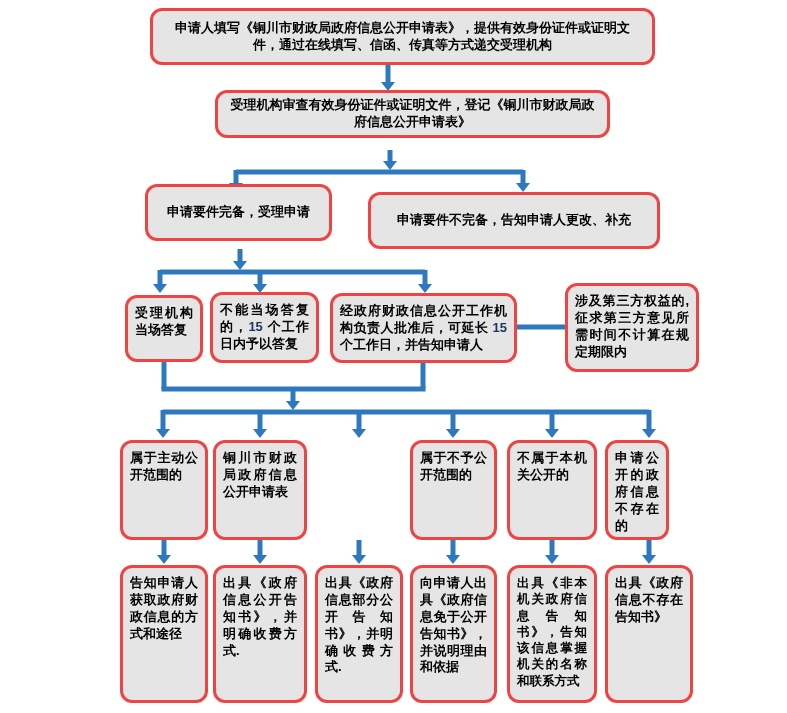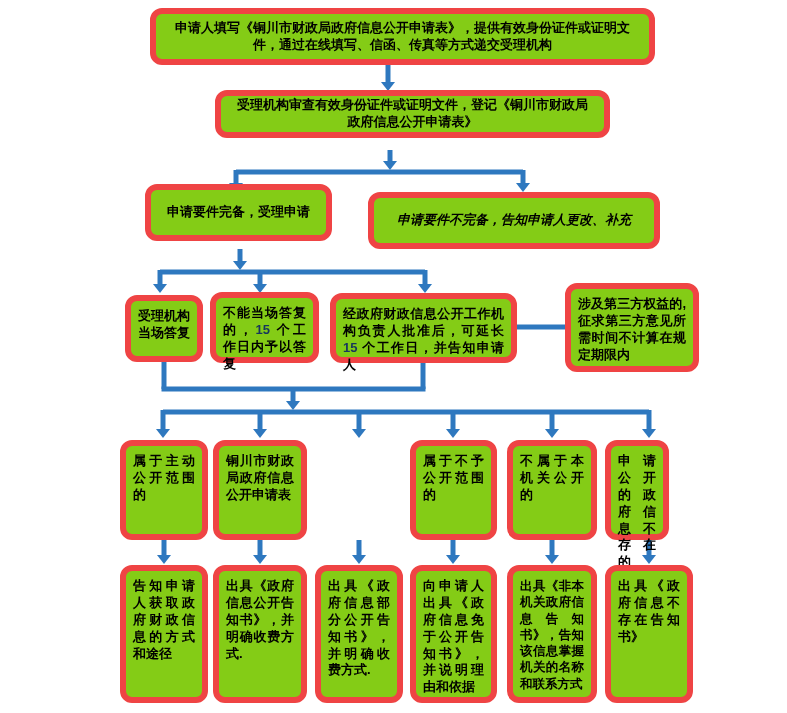--- a/index.html
+++ b/index.html
@@ -7,22 +7,22 @@
   #canvas {
     position: relative;
     width: 787px;
     height: 713px;
     background: #ffffff;
     overflow: hidden;
   }
   .box {
     position: absolute;
     box-sizing: border-box;
-    background: #84cc16;
-    border: 6px solid #ef4444;
+    background: #e5e5e5;
+    border: 3px solid #ef4444;
     border-radius: 12px;
     color: #000000;
     font-weight: bold;
     line-height: 1.3;
   }
   .center {
     display: flex;
     align-items: center;
     justify-content: center;
     text-align: center;
@@ -123,21 +123,21 @@
     <span>申请人填写《铜川市财政局政府信息公开申请表》，提供有效身份证件或证明文件，通过在线填写、信函、传真等方式递交受理机构</span>
   </div>
 
   <div class="box center f13" style="left:215px; top:90px; width:395px; height:48px;">
     <span>受理机构审查有效身份证件或证明文件，登记《铜川市财政局政府信息公开申请表》</span>
   </div>
 
   <div class="box center f13" style="left:145px; top:184px; width:187px; height:57px;">
     <span>申请要件完备，受理申请</span>
   </div>
-  <div class="box center f13" style="left:368px; top:192px; width:292px; height:57px;font-style:italic;">
+  <div class="box center f13" style="left:368px; top:192px; width:292px; height:57px;">
     <span>申请要件不完备，告知申请人更改、补充</span>
   </div>
 
   <div class="box lefttext f13" style="left:125px; top:295px; width:78px; height:67px;">
     <span>受理机构当场答复</span>
   </div>
   <div class="box lefttext f13" style="left:210px; top:292px; width:109px; height:71px;">
     <span>不能当场答复的，</span><span class="num">15</span><span> 个工作日内予以答复</span>
   </div>
   <div class="box lefttext f13" style="left:330px; top:293px; width:187px; height:70px;">

